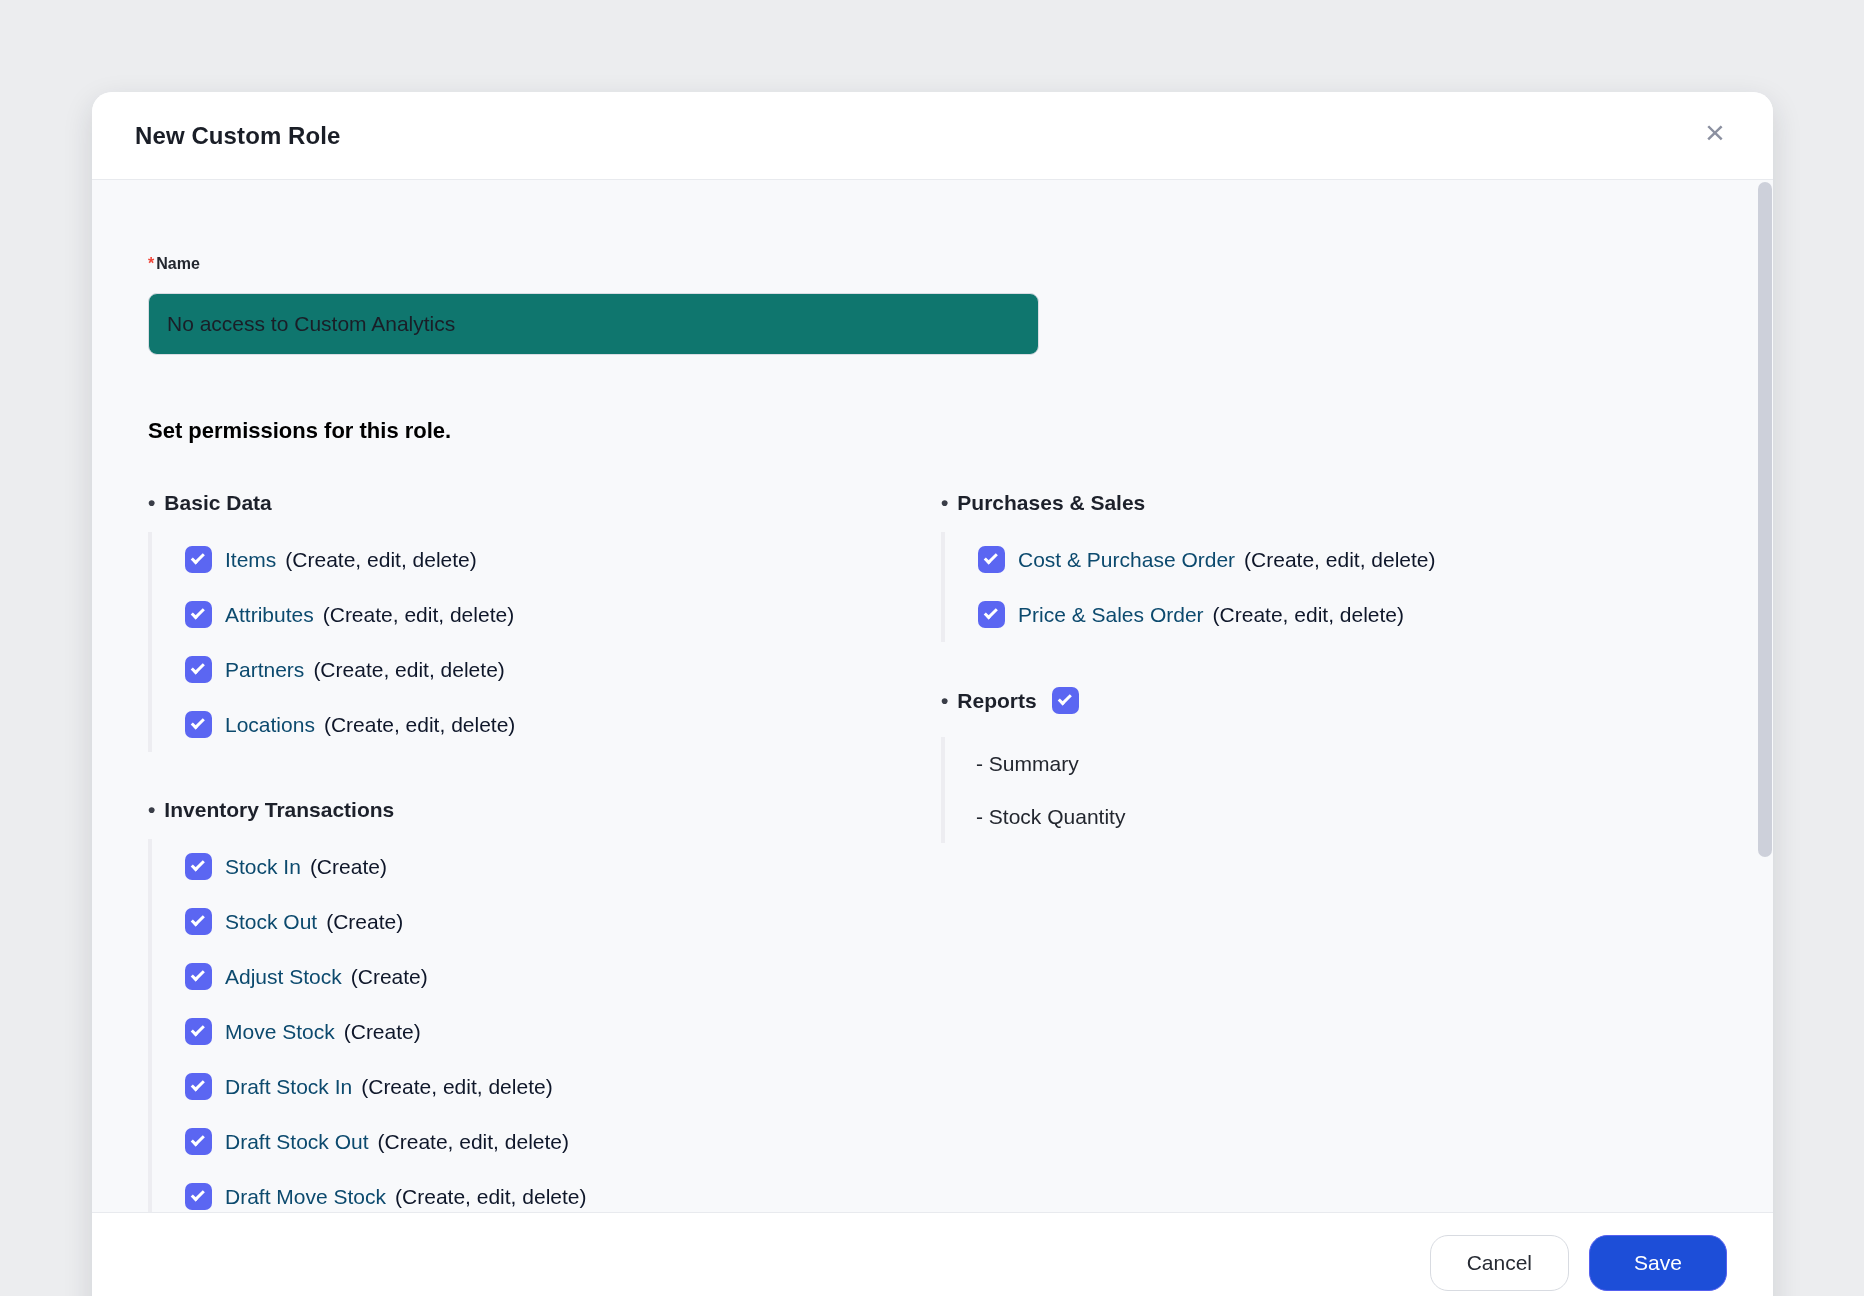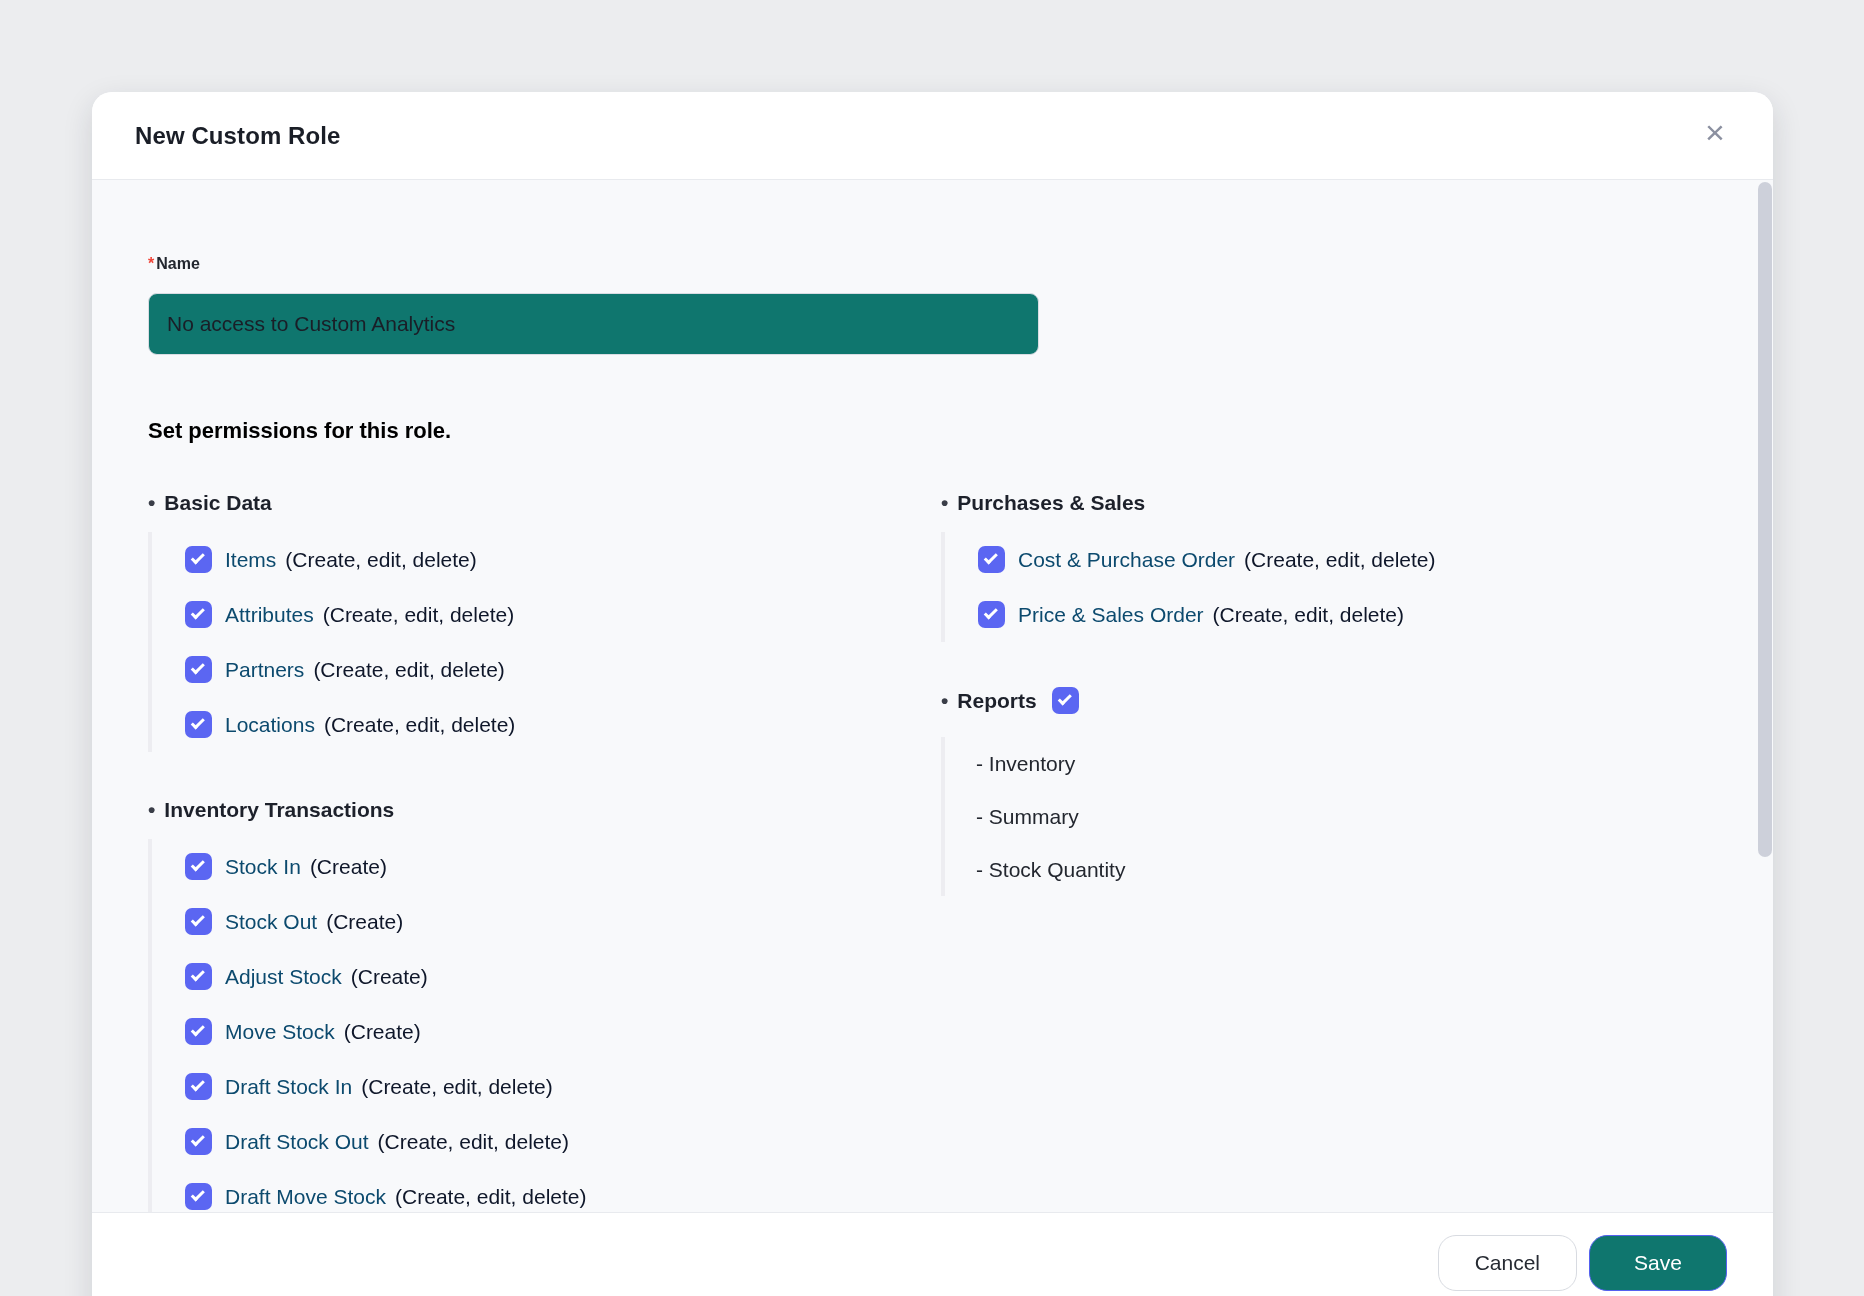--- a/index.html
+++ b/index.html
@@ -104,21 +104,21 @@
   }
   .btn {
     height:56px; min-width:138px;
     border-radius:18px;
     font-family:"Liberation Sans","DejaVu Sans",sans-serif;
     font-size:21px; font-weight:500;
     padding:0 36px;
     cursor:pointer;
   }
   .btn-cancel { background:#ffffff; border:1px solid #d8dbe1; color:#272b33; }
-  .btn-save { background:#0f766e; border:1px solid #5560f0; color:#ffffff; margin-left:12px; }
+  .btn-save { background:#1d4ed8; border:1px solid #5560f0; color:#ffffff; margin-left:20px; }
 </style>
 </head>
 <body>
 
 <div class="modal">
 
   <div class="modal-header">
     <div class="modal-title">New Custom Role</div>
     <button class="close-btn">
       <span class="close-glyph">×</span>
@@ -263,23 +263,20 @@
         <div class="section">
           <div class="section-title reports-title">
             <span class="bullet">•</span>
             <span>Reports</span>
             <span class="checkbox">
                 <span class="check"></span>
               </span>
           </div>
           <div class="report-list">
             <div class="report-item">
-              <span>- Inventory</span>
-            </div>
-            <div class="report-item">
               <span>- Summary</span>
             </div>
             <div class="report-item">
               <span>- Stock Quantity</span>
             </div>
           </div>
         </div>
 
       </div>
     </div>

